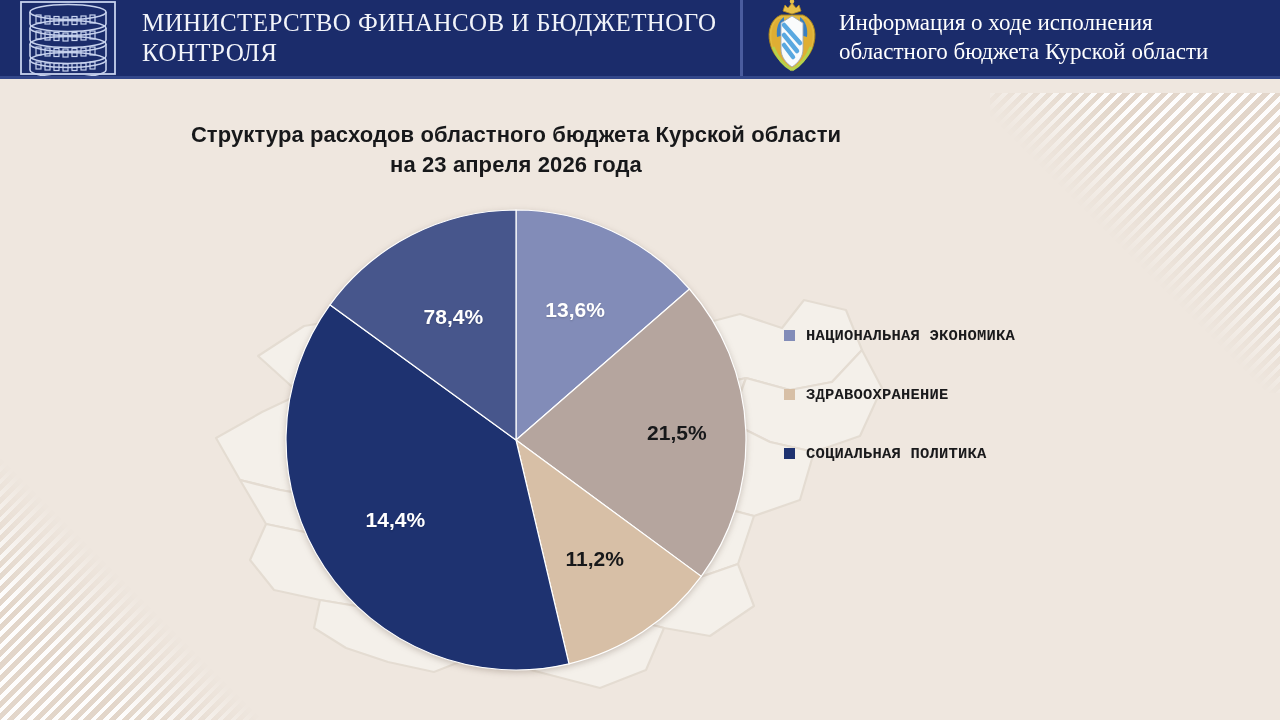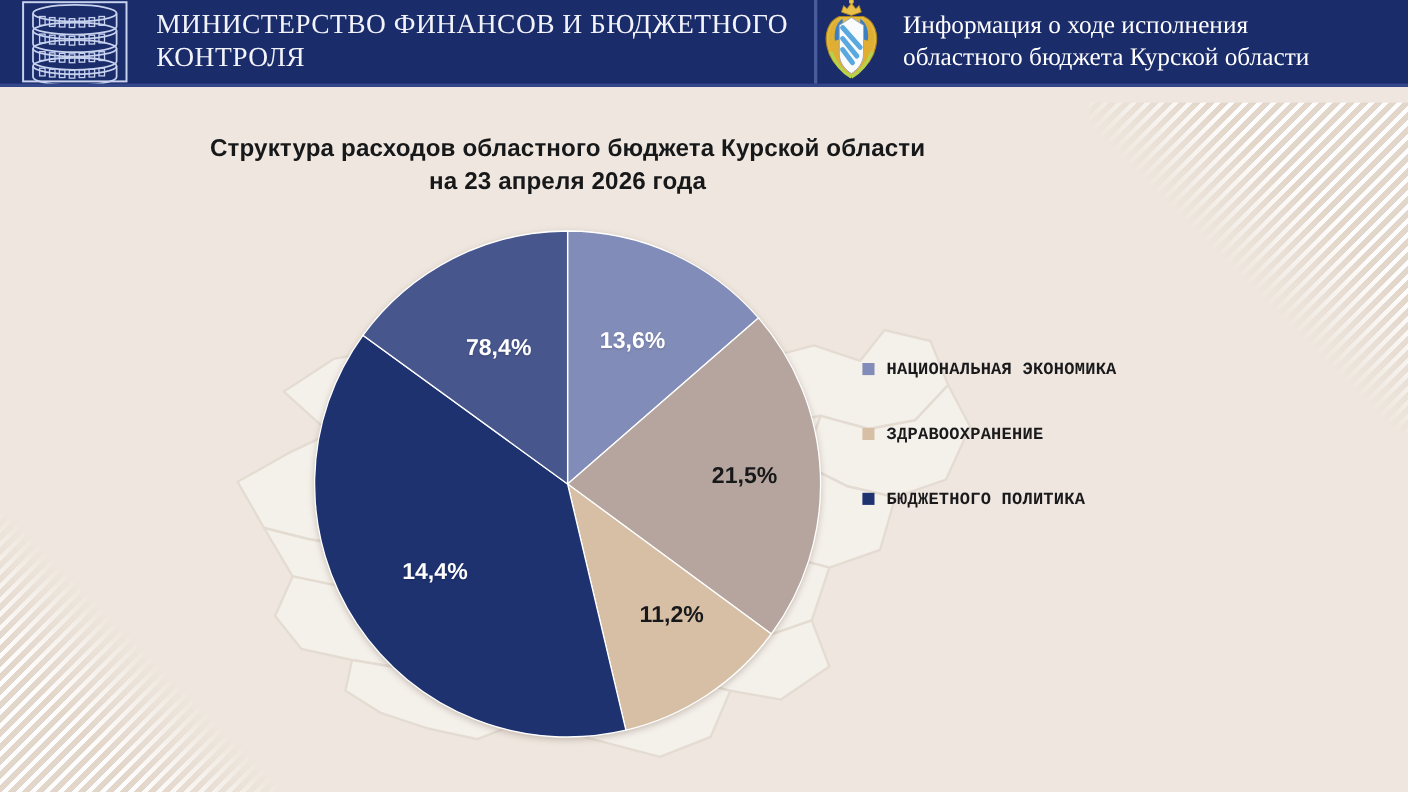--- a/index.html
+++ b/index.html
@@ -40,21 +40,21 @@
   #map-wrap svg { width:100%; height:100%; display:block; }
 
   
   #header {
     position:absolute; top:0; left:0; width:1280px; height:79px;
     background:#1B2C6B;
     display:flex; align-items:stretch;
     border-bottom:3px solid #33478A;
   }
   #header-left { width:740px; display:flex; align-items:center; padding-left:14px; }
-  #header-right { flex:1; display:flex; align-items:center; 
+  #header-right { flex:1; display:flex; align-items:center; padding-left:18px;
                   border-left:3px solid #4A5C9E; }
 
   #coin-logo { width:108px; height:76px; flex:0 0 auto; }
   #ministry-title {
     color:#F2F4FA; font-family:"Liberation Serif", serif;
     font-size:25px; font-weight:400; letter-spacing:.4px;
     line-height:1.22; margin-left:20px; white-space:pre-line;
   }
   #coat-of-arms { width:62px; height:78px; flex:0 0 auto; }
   #header-info {
@@ -209,32 +209,32 @@
         <path d="M 232 232 L 232.00 2.00 A 230 230 0 0 1 405.48 80.99 Z" fill="#828CB8" stroke="#FFFFFF" stroke-width="1.2"></path>
         <path d="M 232 232 L 405.48 80.99 A 230 230 0 0 1 417.22 368.36 Z" fill="#B5A59E" stroke="#FFFFFF" stroke-width="1.2"></path>
         <path d="M 232 232 L 417.22 368.36 A 230 230 0 0 1 284.99 455.81 Z" fill="#D7BFA6" stroke="#FFFFFF" stroke-width="1.2"></path>
         <path d="M 232 232 L 284.99 455.81 A 230 230 0 0 1 45.93 96.81 Z" fill="#1E3270" stroke="#FFFFFF" stroke-width="1.2"></path>
         <path d="M 232 232 L 45.93 96.81 A 230 230 0 0 1 232.00 2.00 Z" fill="#47568C" stroke="#FFFFFF" stroke-width="1.2"></path>
       </g>
   </svg>
   <div id="pie-labels">
       <div class="slice-label light" style="left: 62.7349%; top: 22.0299%;">13,6%</div>
       <div class="slice-label dark" style="left: 84.6693%; top: 48.5833%;">21,5%</div>
-      <div class="slice-label dark" style="left: 66.9536%; top: 75.6335%; margin-left: 16px;">11,2%</div>
+      <div class="slice-label dark" style="left: 66.9536%; top: 75.6335%;">11,2%</div>
       <div class="slice-label light" style="left: 24.0073%; top: 67.3088%;">14,4%</div>
       <div class="slice-label light" style="left: 36.4977%; top: 23.5002%;">78,4%</div>
     </div>
 </div>
 
 <div id="legend">
     <div class="legend-item">
       <span class="legend-swatch" style="background: rgb(130, 140, 184);"></span>
       <span class="legend-label">НАЦИОНАЛЬНАЯ  ЭКОНОМИКА</span>
     </div>
     <div class="legend-item">
       <span class="legend-swatch" style="background: rgb(215, 191, 166);"></span>
       <span class="legend-label">ЗДРАВООХРАНЕНИЕ</span>
     </div>
     <div class="legend-item">
       <span class="legend-swatch" style="background: rgb(30, 50, 112);"></span>
-      <span class="legend-label">БЮДЖЕТНОГО ПОЛИТИКА</span>
+      <span class="legend-label">СОЦИАЛЬНАЯ ПОЛИТИКА</span>
     </div>
   </div>
 
 </body></html>

